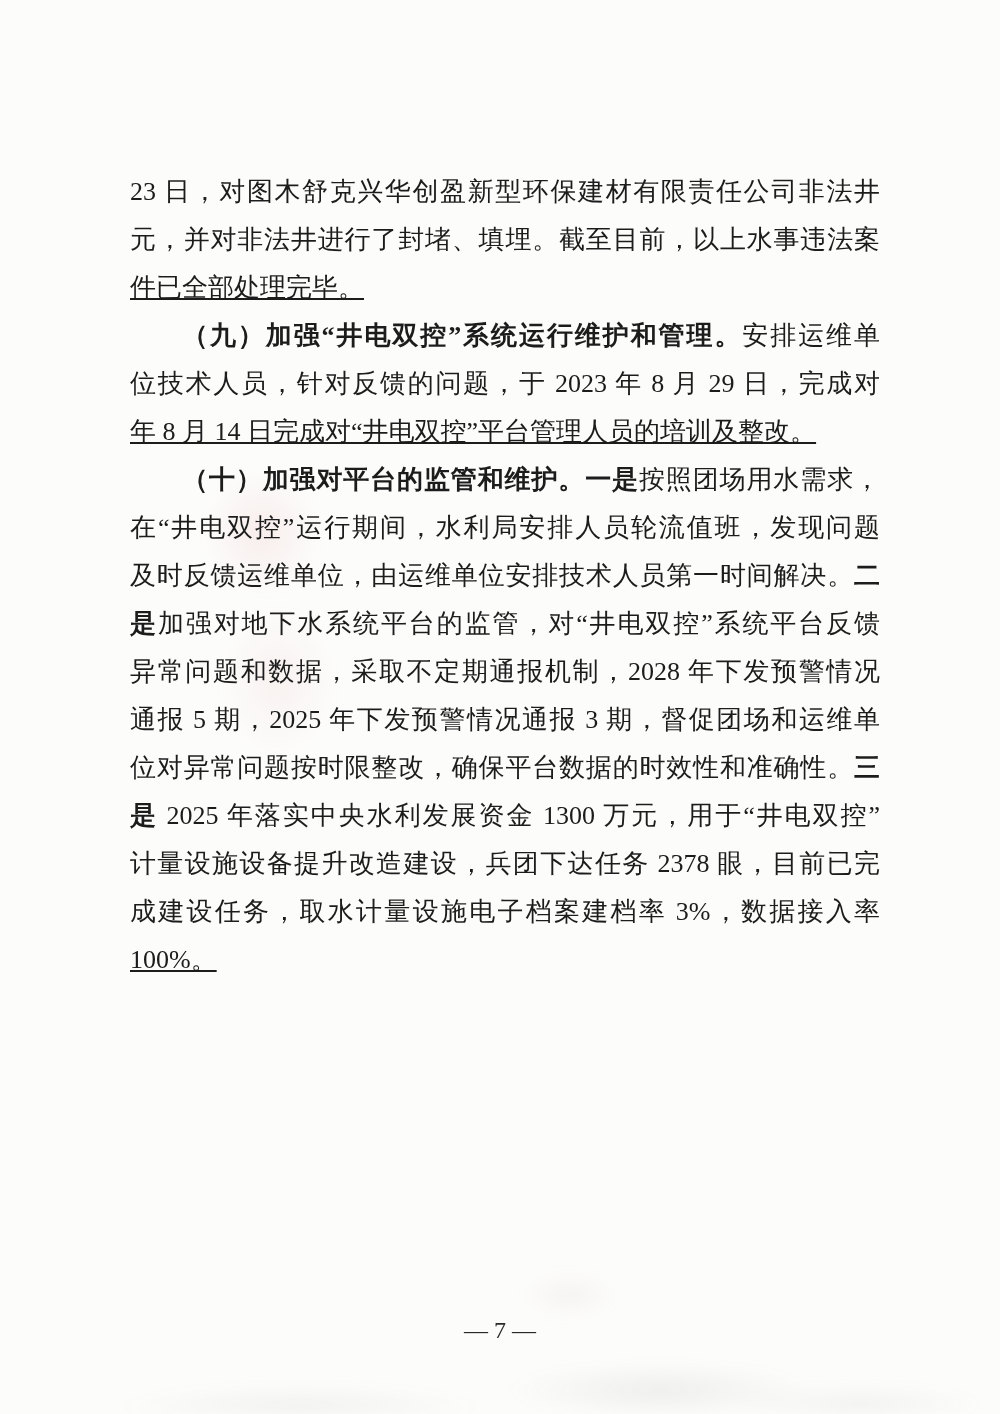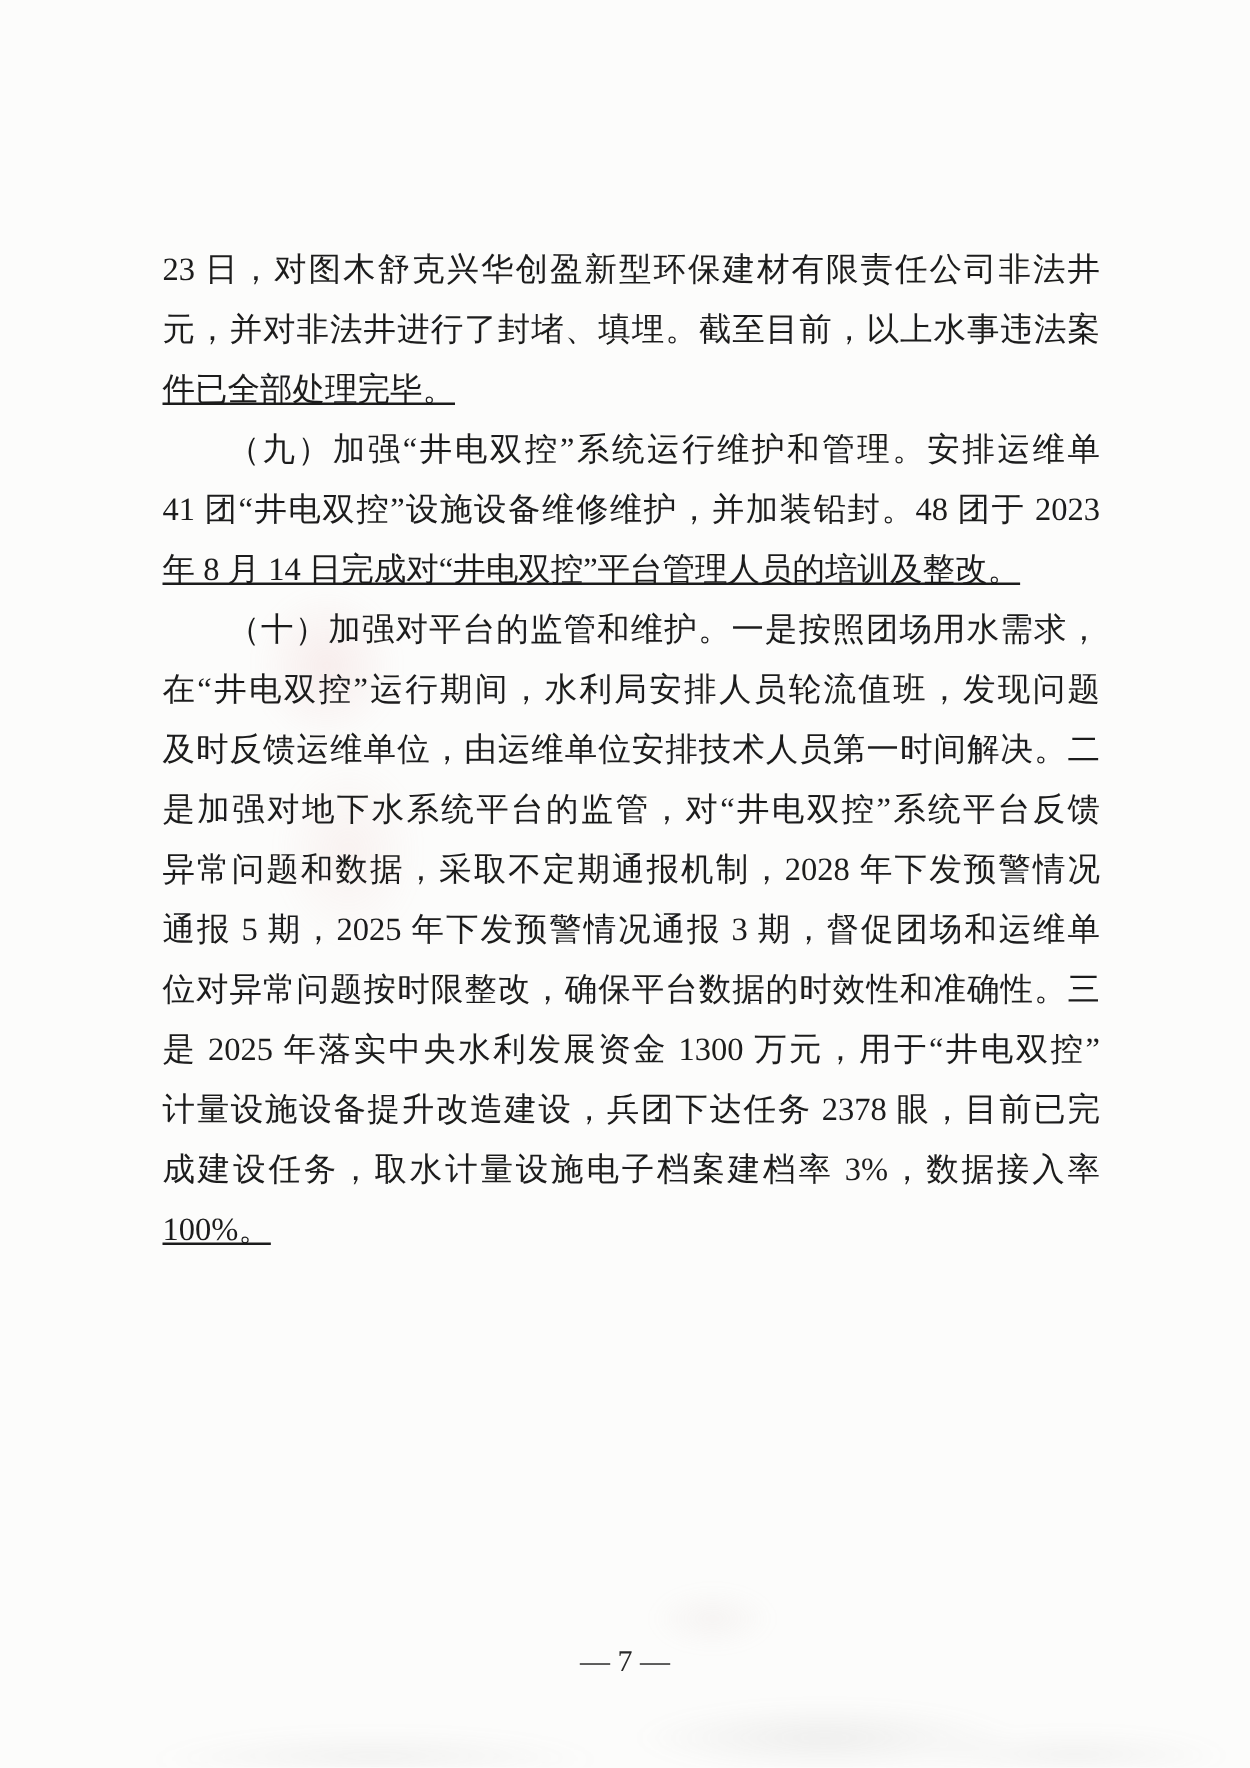--- a/index.html
+++ b/index.html
@@ -38,39 +38,39 @@
   .a3 {
     left: 0; top: 1335px; width: 1000px; height: 79px;
     background:
       radial-gradient(ellipse 220px 40px at 66% 70%, rgba(120,120,120,0.10), transparent 70%),
       radial-gradient(ellipse 260px 34px at 30% 92%, rgba(120,120,120,0.08), transparent 70%),
       radial-gradient(ellipse 180px 30px at 86% 88%, rgba(120,120,120,0.07), transparent 70%);
   }
   .text-block {
     position: absolute;
     left: 130px;
-    top: 192px;
+    top: 168px;
     width: 750px;
     font-size: 26px;
   }
   .paragraph { margin: 0; }
   .line {
     height: 48px;
     line-height: 48px;
     text-align: justify;
     text-align-last: justify;
     text-justify: inter-character;
   }
   .line.last {
     text-align: left;
     text-align-last: left;
     text-decoration: underline;
   }
   .line.indent { text-indent: 2em; }
-  .seg.bold { font-weight: 400; }
+  .seg.bold { font-weight: 700; }
   .page-number {
     position: absolute;
     left: 0;
     top: 1312px;
     width: 1000px;
     height: 36px;
     line-height: 36px;
     text-align: center;
     font-size: 24px;
     color: #2a2a2a;
@@ -84,21 +84,21 @@
   <div class="artifact a2"></div>
   <div class="artifact a3"></div>
   <main class="text-block" id="text-block">
       <div class="paragraph">
         <div class="line"><span class="seg">23 日，对图木舒克兴华创盈新型环保建材有限责任公司非法井</span></div>
         <div class="line"><span class="seg">元，并对非法井进行了封堵、填埋。截至目前，以上水事违法案</span></div>
         <div class="line last"><span class="seg">件已全部处理完毕。</span></div>
       </div>
       <div class="paragraph">
         <div class="line indent"><span class="seg bold">（九）加强“井电双控”系统运行维护和管理。</span><span class="seg">安排运维单</span></div>
-        <div class="line"><span class="seg">41 团“井电双控”设施设备维修维护，并加装铅封。48 团于 2023</span></div>
+        <div class="line"><span class="seg">位技术人员，针对反馈的问题，于 2023 年 8 月 29 日，完成对</span></div>
         <div class="line last"><span class="seg">年 8 月 14 日完成对“井电双控”平台管理人员的培训及整改。</span></div>
       </div>
       <div class="paragraph">
         <div class="line indent"><span class="seg bold">（十）加强对平台的监管和维护。</span><span class="seg bold">一是</span><span class="seg">按照团场用水需求，</span></div>
         <div class="line"><span class="seg">在“井电双控”运行期间，水利局安排人员轮流值班，发现问题</span></div>
         <div class="line"><span class="seg">及时反馈运维单位，由运维单位安排技术人员第一时间解决。</span><span class="seg bold">二</span></div>
         <div class="line"><span class="seg bold">是</span><span class="seg">加强对地下水系统平台的监管，对“井电双控”系统平台反馈</span></div>
         <div class="line"><span class="seg">异常问题和数据，采取不定期通报机制，2028 年下发预警情况</span></div>
         <div class="line"><span class="seg">通报 5 期，2025 年下发预警情况通报 3 期，督促团场和运维单</span></div>
         <div class="line"><span class="seg">位对异常问题按时限整改，确保平台数据的时效性和准确性。</span><span class="seg bold">三</span></div>

